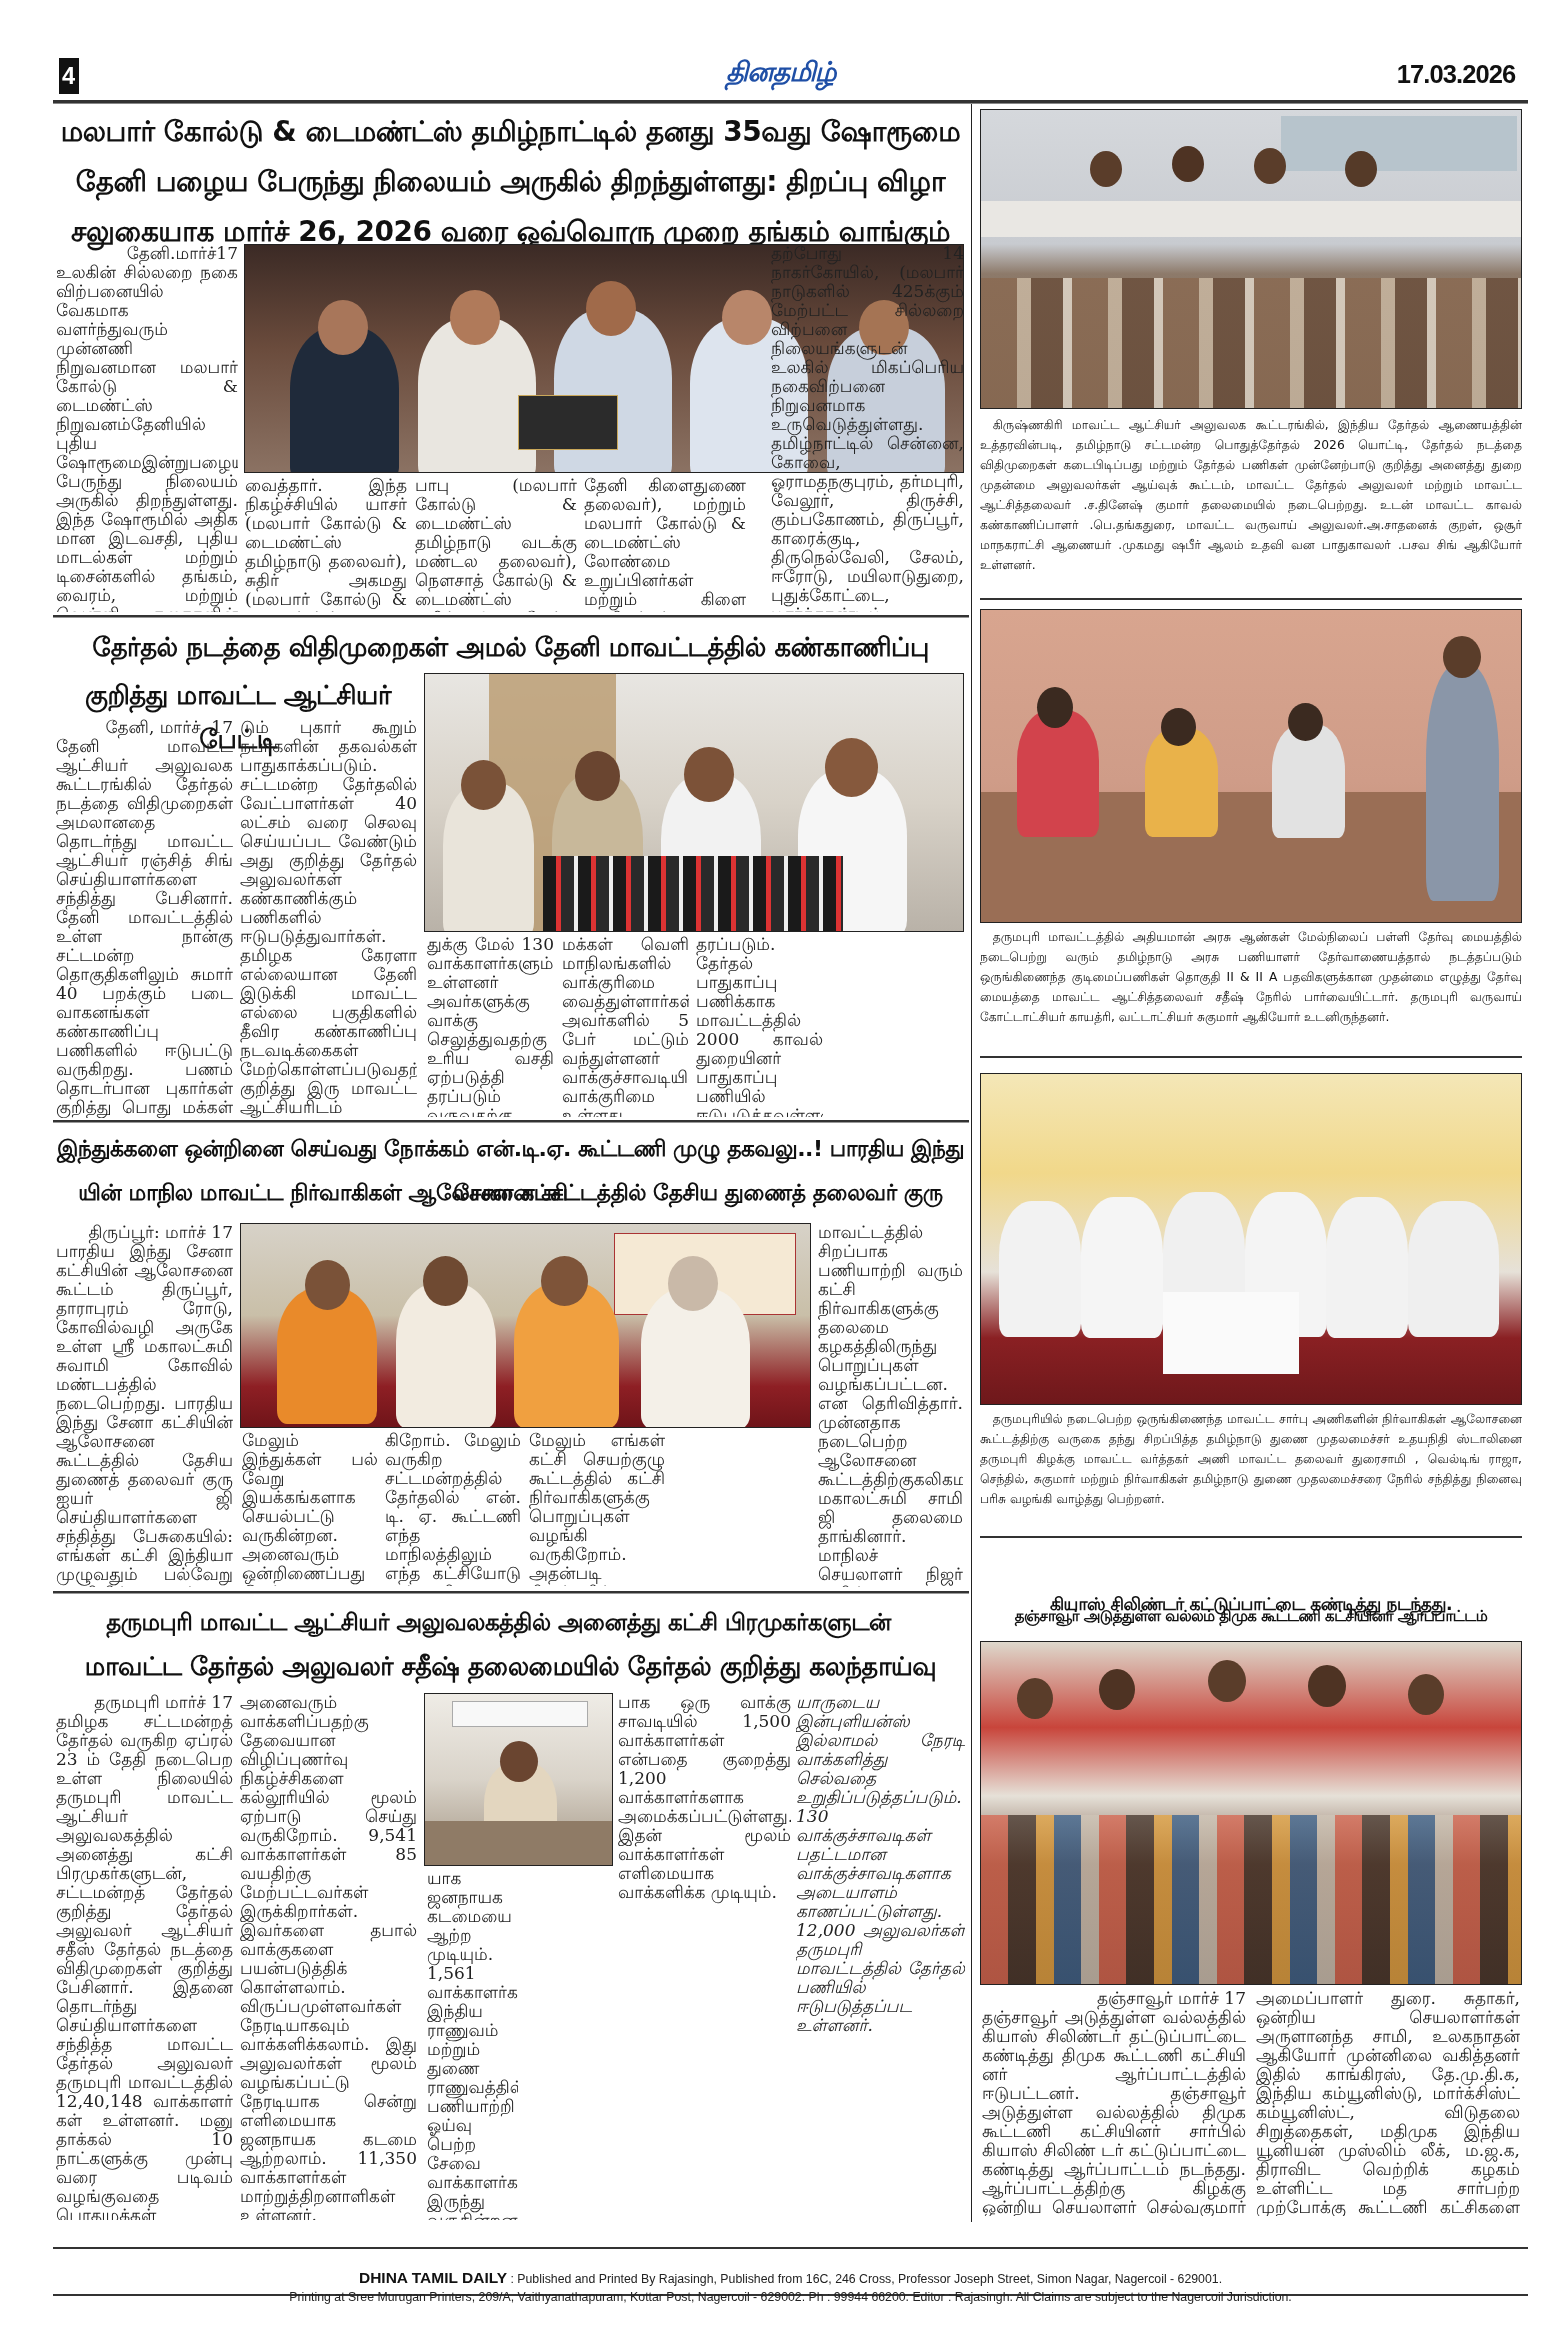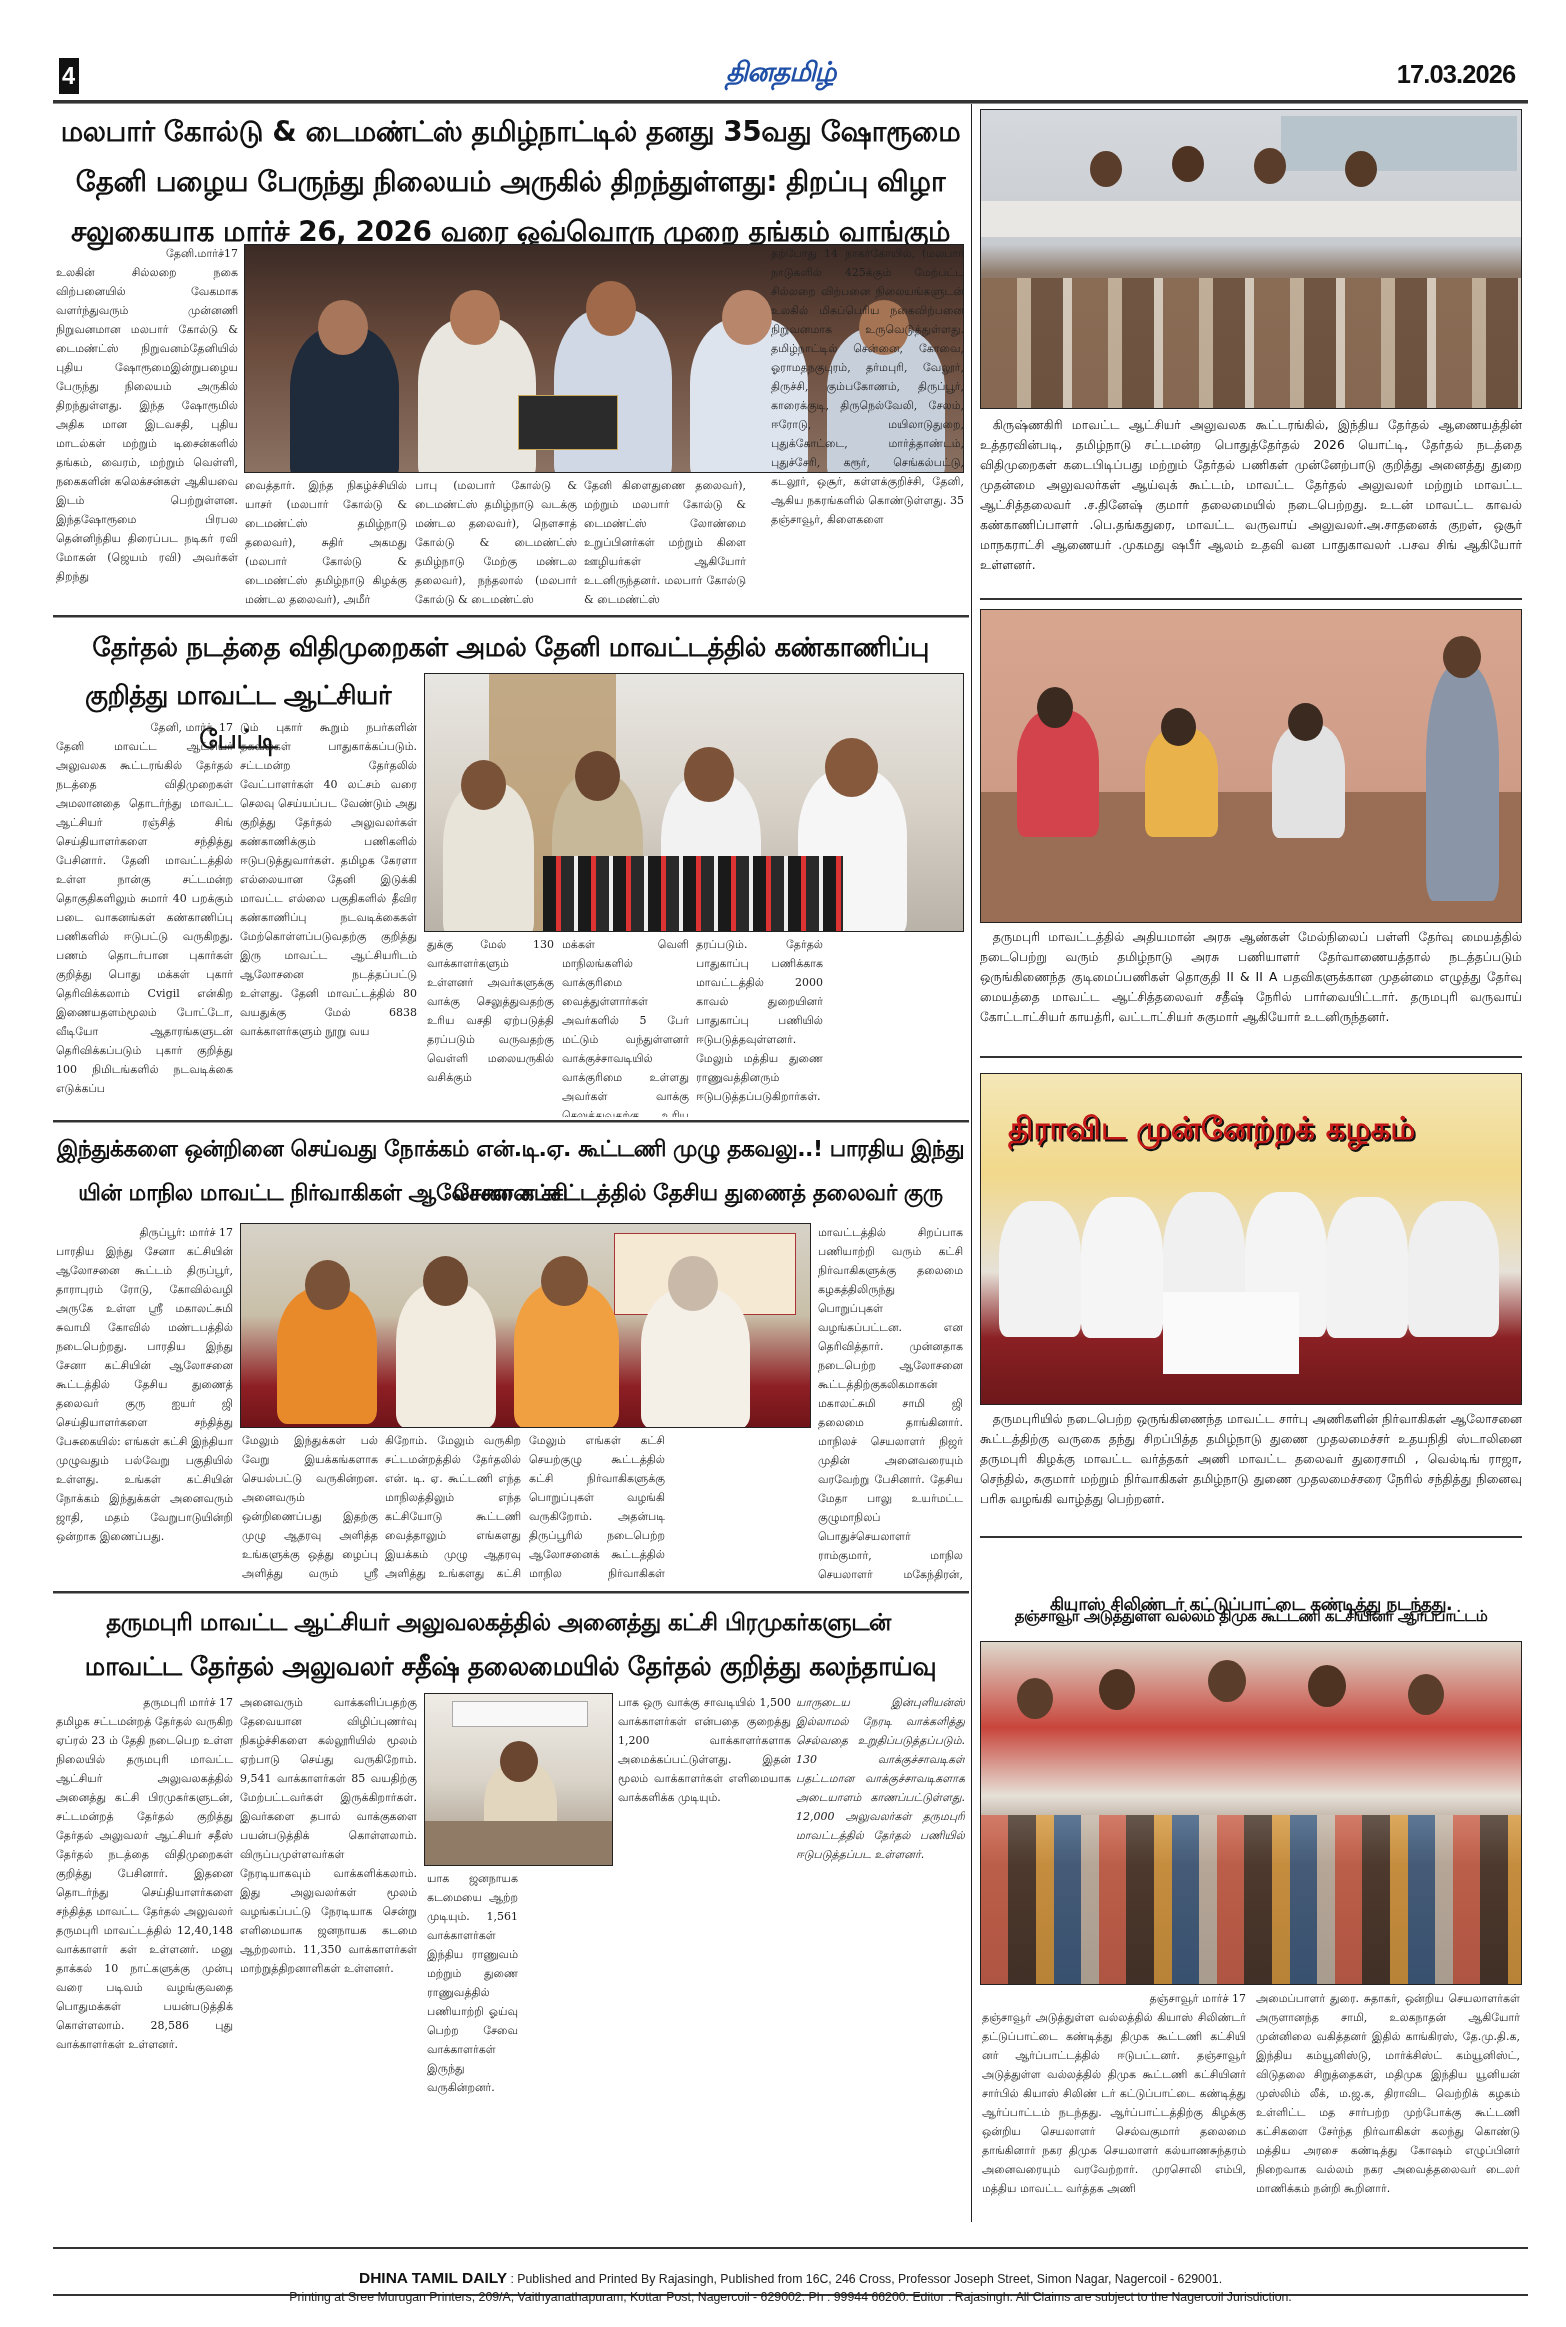--- a/index.html
+++ b/index.html
@@ -11,21 +11,21 @@
     font-family: "Liberation Sans", sans-serif; font-weight: bold; font-size: 23.6px; text-align: center; line-height: 36px; }
   .paper-name { position: absolute; left: 673px; top: 0; font-family: "DejaVu Sans", sans-serif; font-weight: bold;
     font-size: 27px; color: #1f4fa6; font-style: italic; letter-spacing: -0.9px; }
   .issue-date { position: absolute; right: 12.7px; top: 3.6px; font-family: "Liberation Sans", sans-serif; font-weight: bold;
     font-size: 25.5px; color: #111; letter-spacing: -0.9px; }
   .mast-rule { position: absolute; left: 53px; top: 100px; width: 1475px; height: 3.6px; background: #333; border-bottom: 0.9px solid #888; }
   .col-divider { position: absolute; left: 971px; top: 104px; width: 0.9px; height: 2118px; background: #222; }
 
   .headline { position: absolute; font-family: "DejaVu Sans", sans-serif; font-weight: bold; color: #111;
     text-align: center; line-height: 1.3; letter-spacing: -0.5px; transform-origin: center; }
-  .body-col { position: absolute; font-family: "DejaVu Serif", serif; font-size: 11px; line-height: 19px;
+  .body-col { position: absolute; font-family: "DejaVu Serif", serif; font-size: 17px; line-height: 19px;
     text-align: justify; color: #222; overflow: hidden; }
   .body-col .dateline { display: block; text-align: right; }
   .caption { position: absolute; font-family: "DejaVu Sans", sans-serif; font-size: 12.3px; line-height: 20px;
     text-align: justify; color: #111; overflow: hidden; }
   .photo { position: absolute; border: 1.8px solid #222; overflow: hidden; }
   .rule { position: absolute; height: 2.7px; background: #333; border-bottom: 0.9px solid #999; }
   .thin-rule { position: absolute; height: 1.8px; background: #333; }
 
   .ph-fig { position: absolute; border-radius: 40% 40% 10% 10%; }
   .ph-head { position: absolute; border-radius: 50%; }
@@ -167,21 +167,20 @@
   <div class="ph-head" style="left:180px;top:98px;width:35px;height:38px;background:#3b2a20;"></div>
   <div class="ph-fig" style="left:291px;top:114px;width:73px;height:114px;background:#e2e2e2;"></div>
   <div class="ph-head" style="left:307px;top:93px;width:35px;height:38px;background:#3b2a20;"></div>
   <div class="ph-fig" style="left:445px;top:55px;width:73px;height:236px;background:#8a96a8;"></div>
   <div class="ph-head" style="left:462px;top:25.5px;width:38px;height:42px;background:#5a3d2a;"></div>
 </div>
 <div class="caption" style="left:980px; top:927px; width:542px; height:123px; text-indent:12.7px;">தருமபுரி மாவட்டத்தில் அதியமான் அரசு ஆண்கள் மேல்நிலைப் பள்ளி தேர்வு மையத்தில் நடைபெற்று வரும் தமிழ்நாடு அரசு பணியாளர் தேர்வாணையத்தால் நடத்தப்படும் ஒருங்கிணைந்த குடிமைப்பணிகள் தொகுதி II &amp; II A பதவிகளுக்கான முதன்மை எழுத்து தேர்வு மையத்தை மாவட்ட ஆட்சித்தலைவர் சதீஷ் நேரில் பார்வையிட்டார். தருமபுரி வருவாய் கோட்டாட்சியர் காயத்ரி, வட்டாட்சியர் சுகுமார் ஆகியோர் உடனிருந்தனர்.</div>
 <div class="thin-rule" style="left:980px; top:1056px; width:542px;"></div>
 
 <div class="photo" style="left:980px; top:1073px; width:542px; height:332px; background:linear-gradient(180deg,#f4e7b7 0%,#f1d88a 30%,#e6e1d8 60%,#8a2023 80%,#6e181b 100%);">
-  <div class="banner-text" style="left:27px;top:36px;font-size:31px;color:#c41818;text-shadow:1.8px 1.8px 0 #111;">திராவிட முன்னேற்றக் கழகம்</div>
   <div class="ph-fig" style="left:18px;top:127px;width:82px;height:136px;background:#f2f2f2;"></div>
   <div class="ph-fig" style="left:100px;top:123px;width:82px;height:141px;background:#f5f5f5;"></div>
   <div class="ph-fig" style="left:182px;top:118px;width:82px;height:145px;background:#f0f0f0;"></div>
   <div class="ph-fig" style="left:264px;top:118px;width:82px;height:145px;background:#f4f4f4;"></div>
   <div class="ph-fig" style="left:345px;top:123px;width:82px;height:141px;background:#f2f2f2;"></div>
   <div class="ph-fig" style="left:427px;top:127px;width:91px;height:136px;background:#efefef;"></div>
   <div style="position:absolute;left:182px;top:218px;width:136px;height:82px;background:#fafafa;"></div>
 </div>
 <div class="caption" style="left:980px; top:1409px; width:542px; height:127px; text-indent:12.7px;">தருமபுரியில் நடைபெற்ற ஒருங்கிணைந்த மாவட்ட சார்பு அணிகளின் நிர்வாகிகள் ஆலோசனை கூட்டத்திற்கு வருகை தந்து சிறப்பித்த தமிழ்நாடு துணை முதலமைச்சர் உதயநிதி ஸ்டாலினை தருமபுரி கிழக்கு மாவட்ட வர்த்தகர் அணி மாவட்ட தலைவர் துரைசாமி , வெல்டிங் ராஜா, செந்தில், சுகுமார் மற்றும் நிர்வாகிகள் தமிழ்நாடு துணை முதலமைச்சரை நேரில் சந்தித்து நினைவு பரிசு வழங்கி வாழ்த்து பெற்றனர்.</div>
 <div class="thin-rule" style="left:980px; top:1536px; width:542px;"></div>

